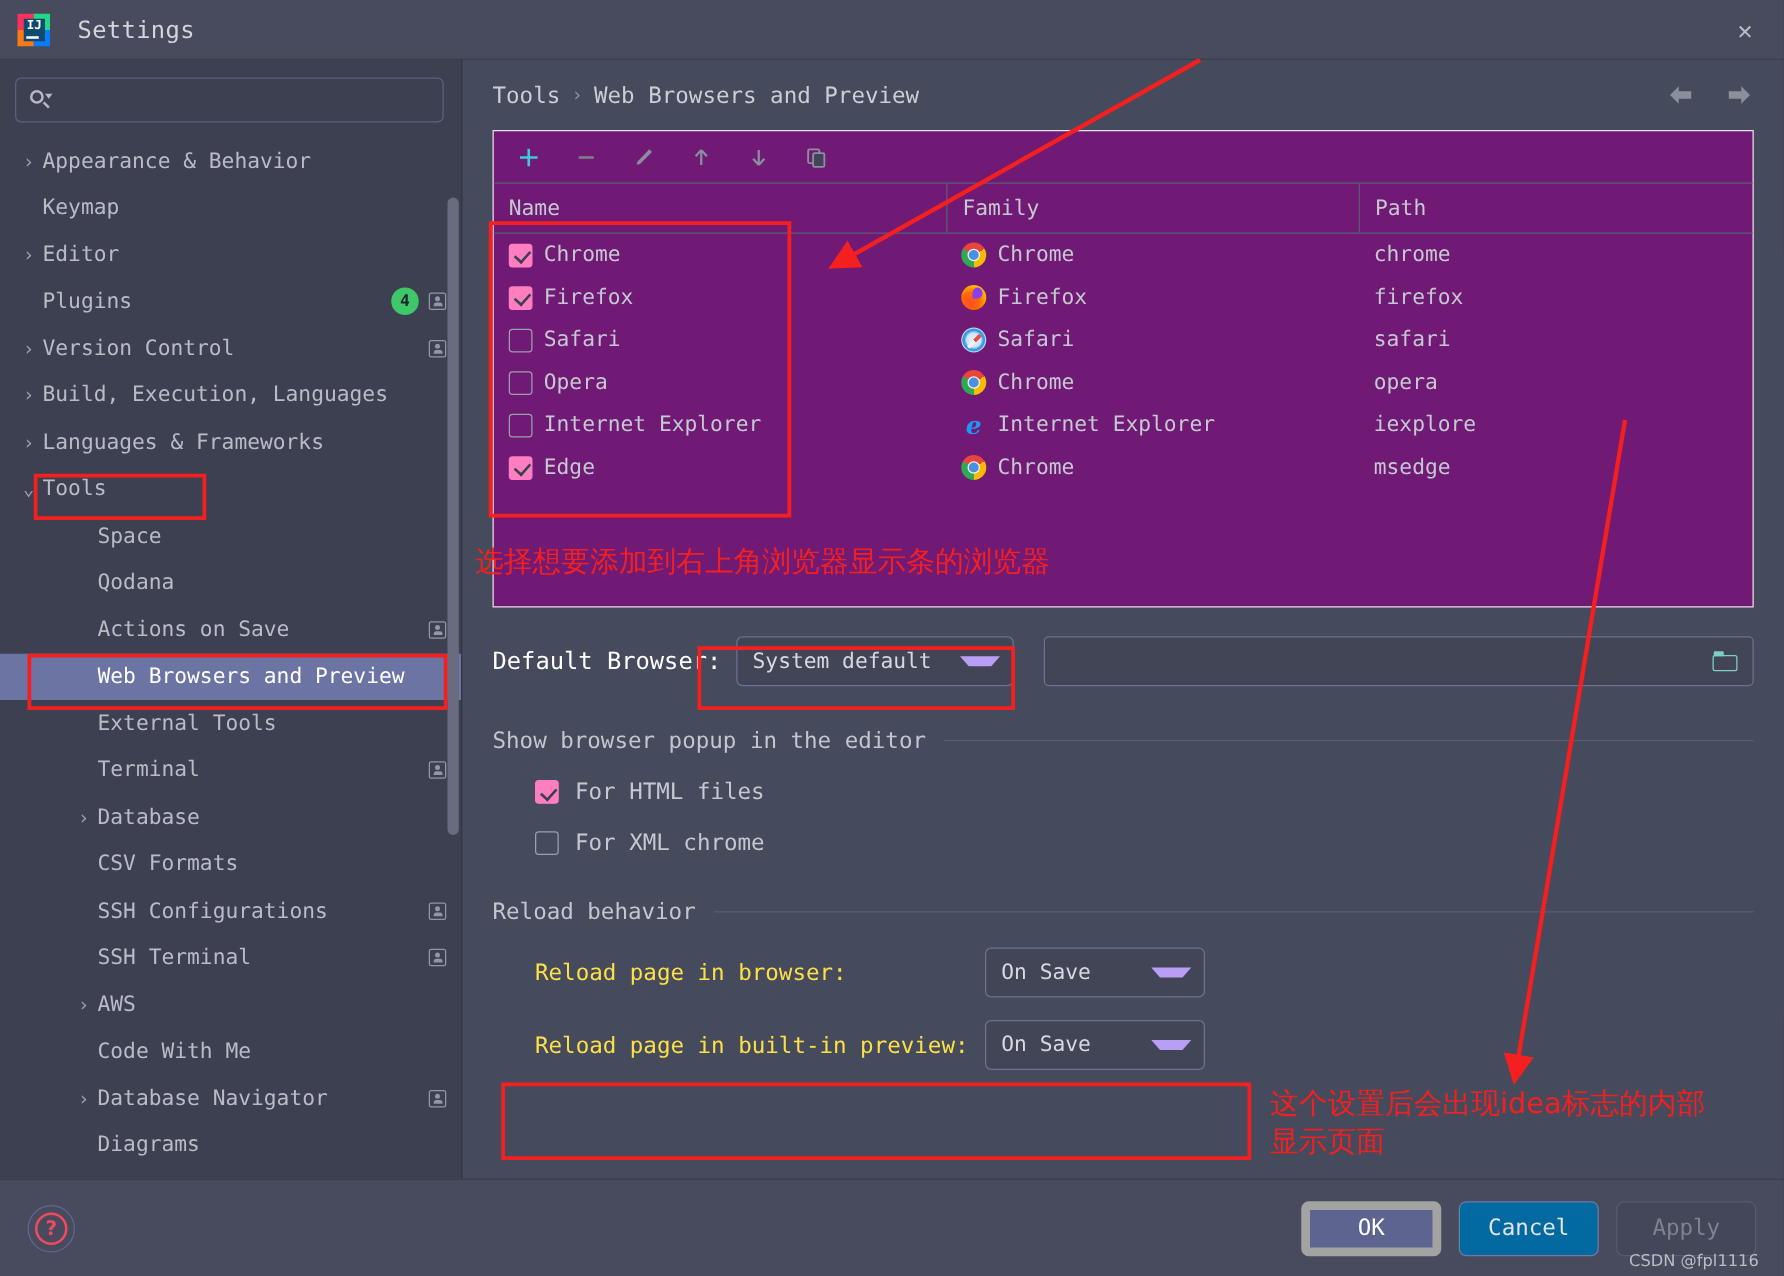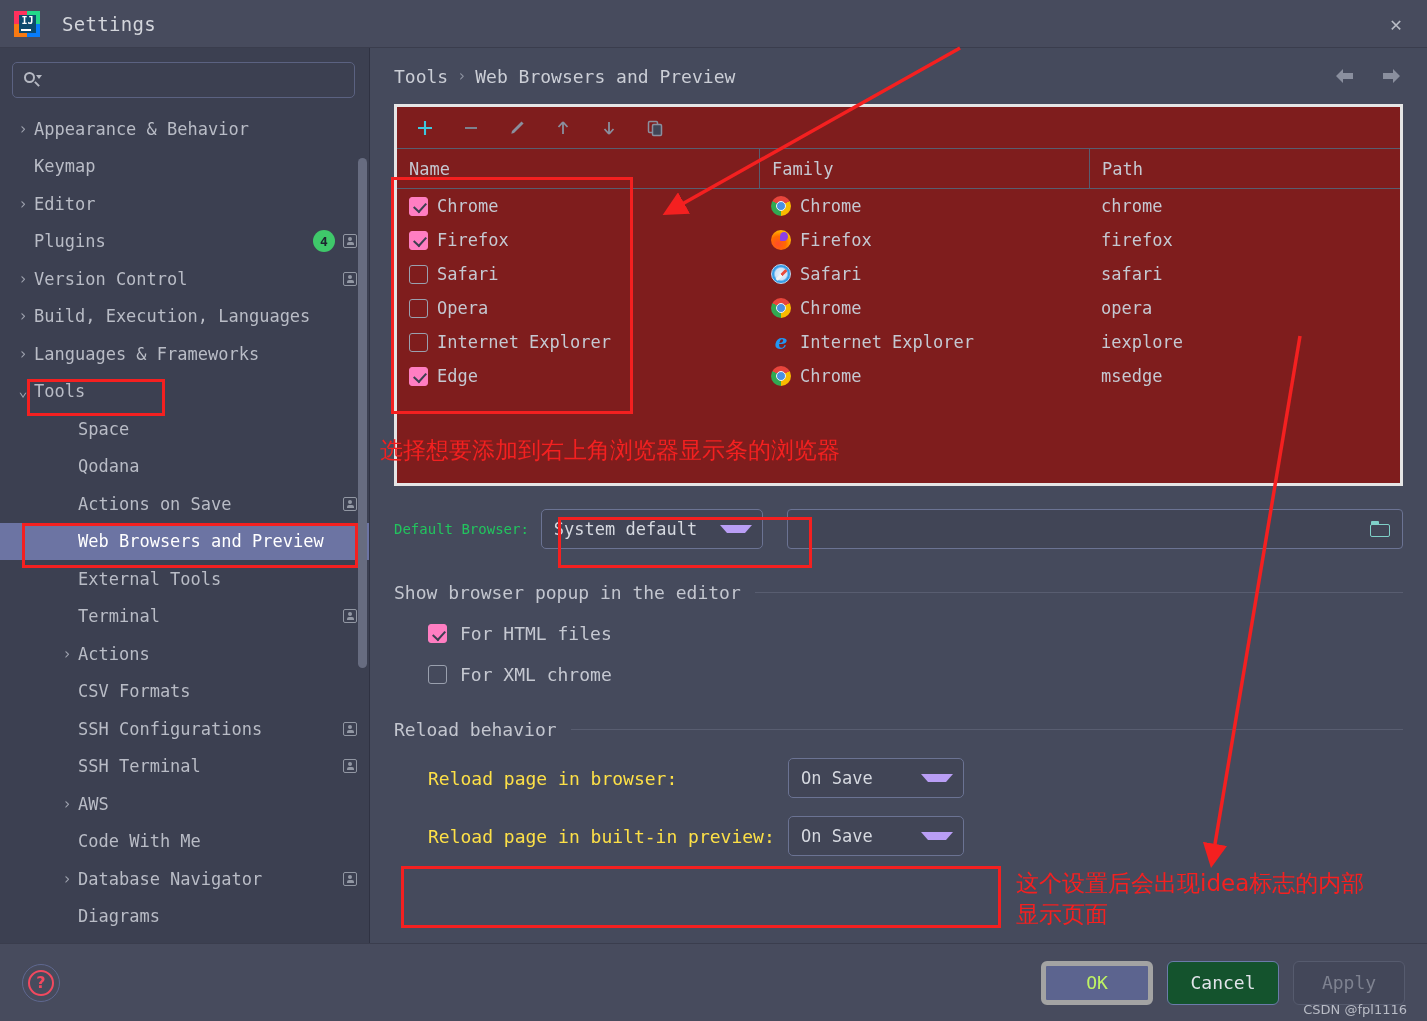--- a/index.html
+++ b/index.html
@@ -131,21 +131,21 @@
   }
   .bc-sep { color: #8e93a1; margin: 0 9px; font-size: 15px; }
   .bc-nav { margin-left: auto; display: flex; gap: 22px; align-items: center; }
   .nav-arrow { width: 24px; height: 20px; position: relative; cursor: pointer; }
   .nav-arrow svg { display: block; }
 
   .panel { padding: 0 24px; }
 
   
   .table-frame {
-    border: 3px solid #e5e5e5; background: #7f1d1d;
+    border: 1px solid #e5e5e5; background: #701a75;
     height: 382px; display: flex; flex-direction: column;
   }
   .tbl-toolbar {
     height: 42px; flex: 0 0 42px; display: flex; align-items: center;
     gap: 18px; padding-left: 14px; border-bottom: 1px solid #585d70;
   }
   .tb-btn {
     width: 28px; height: 28px; display: flex; align-items: center;
     justify-content: center; cursor: pointer;
   }
@@ -210,21 +210,21 @@
   }
   .ic-ie {
     color: #2196f3; font-family: "DejaVu Serif", serif; font-size: 20px;
     font-style: italic; font-weight: bold; line-height: 20px; text-align: center;
   }
 
   
   .row-default {
     display: flex; align-items: center; height: 54px; margin-top: 16px;
   }
-  .lbl { color: #22c55e; font-size: 14px; }
+  .lbl { color: #ffffff; font-size: 19px; }
   .combo {
     border: 1px solid #6b7393; border-radius: 5px; background: #414556;
     height: 40px; display: flex; align-items: center;
     padding: 0 10px 0 12px; color: #d6d9e0; font-size: 17px; cursor: pointer;
     position: relative;
   }
   .combo .cap { white-space: nowrap; }
   .caret {
     width: 0; height: 0; margin-left: auto; padding-left: 18px;
     border-left: 7px solid transparent; border-right: 7px solid transparent;
@@ -276,22 +276,22 @@
     width: 26px; height: 26px; border-radius: 50%; border: 2px solid #f2495f;
     color: #f2495f; font-size: 16px; line-height: 22px; text-align: center;
     font-family: "DejaVu Sans", sans-serif; font-weight: bold;
   }
   .btns { margin-left: auto; display: flex; gap: 14px; align-items: center; }
   .btn {
     min-width: 112px; height: 44px; border-radius: 6px; font-size: 18px;
     display: flex; align-items: center; justify-content: center; cursor: pointer;
     font-family: inherit;
   }
-  .btn.ok { background: #5c648f; border: 5px solid #a3a3a3; color: #bef264; }
-  .btn.cancel { background: #14532d; border: 1.5px solid #6b7baa; color: #e2e4ea; }
+  .btn.ok { background: #5c648f; border: 7px solid #a3a3a3; color: #ffffff; }
+  .btn.cancel { background: #0369a1; border: 1.5px solid #6b7baa; color: #e2e4ea; }
   .btn.apply { background: #434759; border: 1.5px solid #565b6e; color: #7e8290; }
   .watermark {
     position: absolute; right: 20px; bottom: 4px;
     color: #b9bcc6; font-size: 13px; font-family: "DejaVu Sans", sans-serif;
   }
 
   
   .anno { position: absolute; pointer-events: none; }
   .red-box { border: 3px solid #f42020; }
   .anno-text {
@@ -388,21 +388,21 @@
             <span class="arrow none">&nbsp;</span>
             <span class="lbl-wrap">External Tools</span>
           </div>
           <div class="tree-item lvl1">
             <span class="arrow none">&nbsp;</span>
             <span class="lbl-wrap">Terminal</span>
             <span class="sync-icon"></span>
           </div>
           <div class="tree-item lvl1">
             <span class="arrow">›</span>
-            <span class="lbl-wrap">Actions</span>
+            <span class="lbl-wrap">Database</span>
           </div>
           <div class="tree-item lvl1">
             <span class="arrow none">&nbsp;</span>
             <span class="lbl-wrap">CSV Formats</span>
           </div>
           <div class="tree-item lvl1">
             <span class="arrow none">&nbsp;</span>
             <span class="lbl-wrap">SSH Configurations</span>
             <span class="sync-icon"></span>
           </div>

